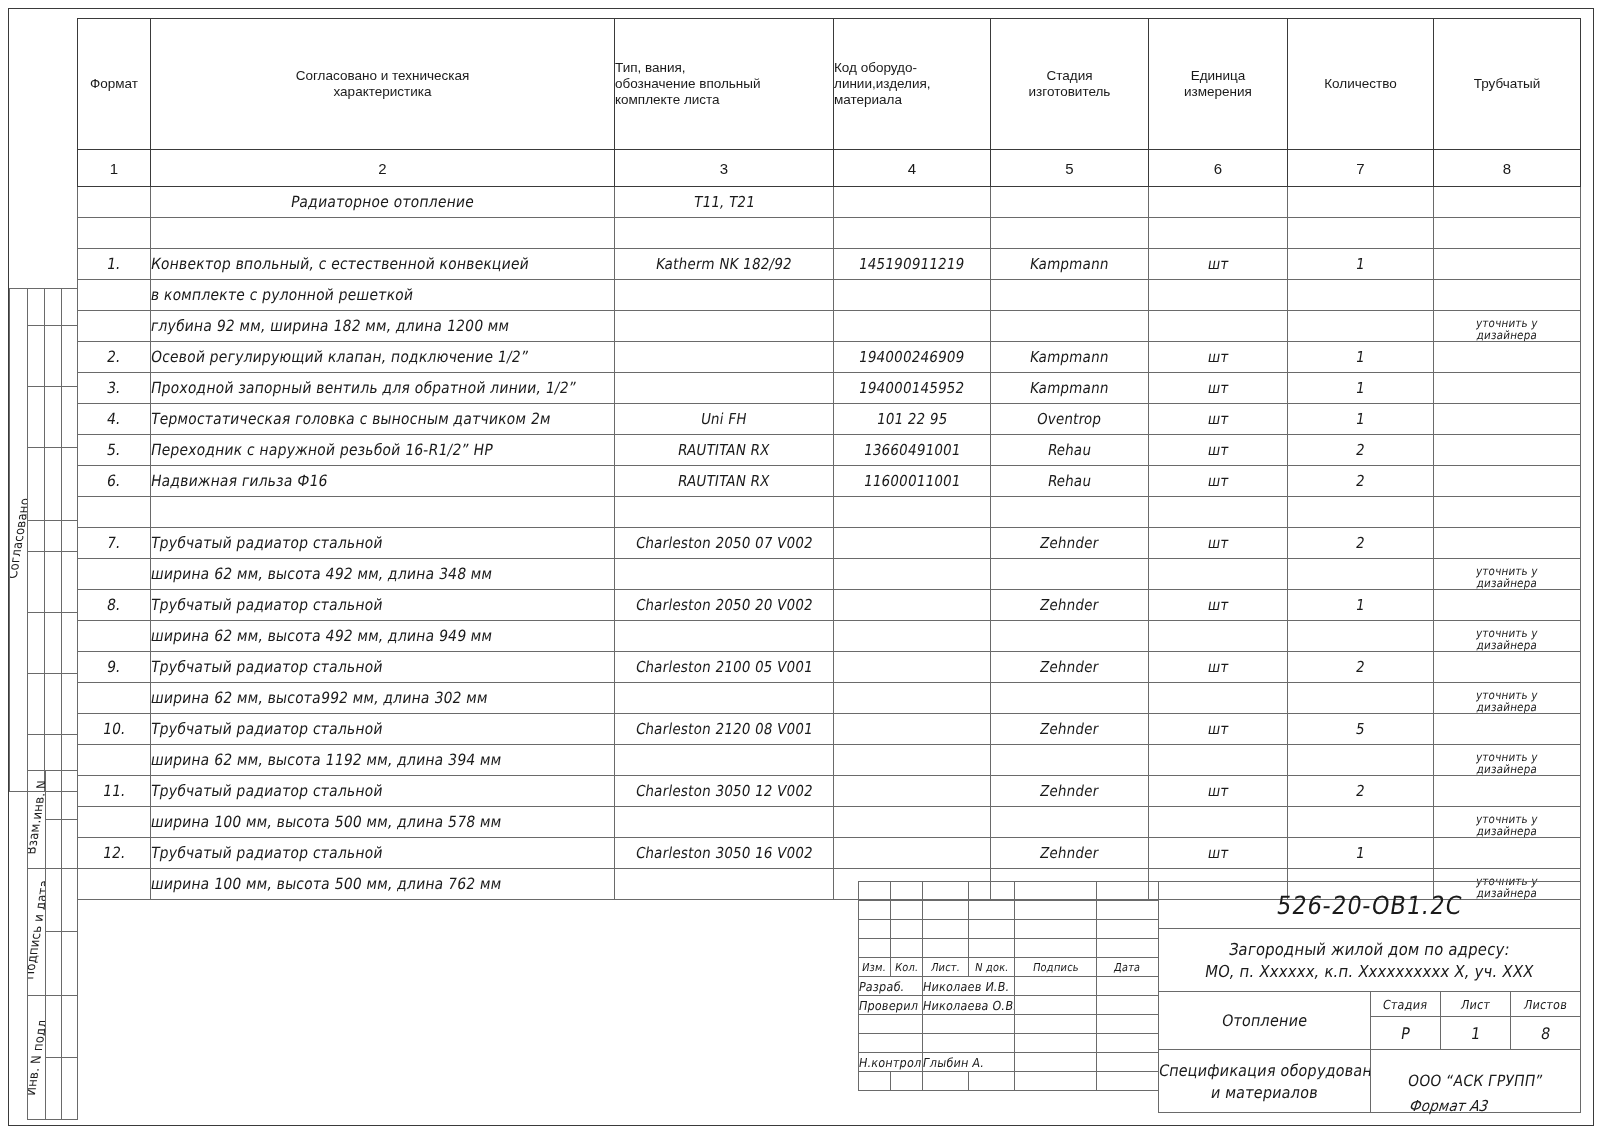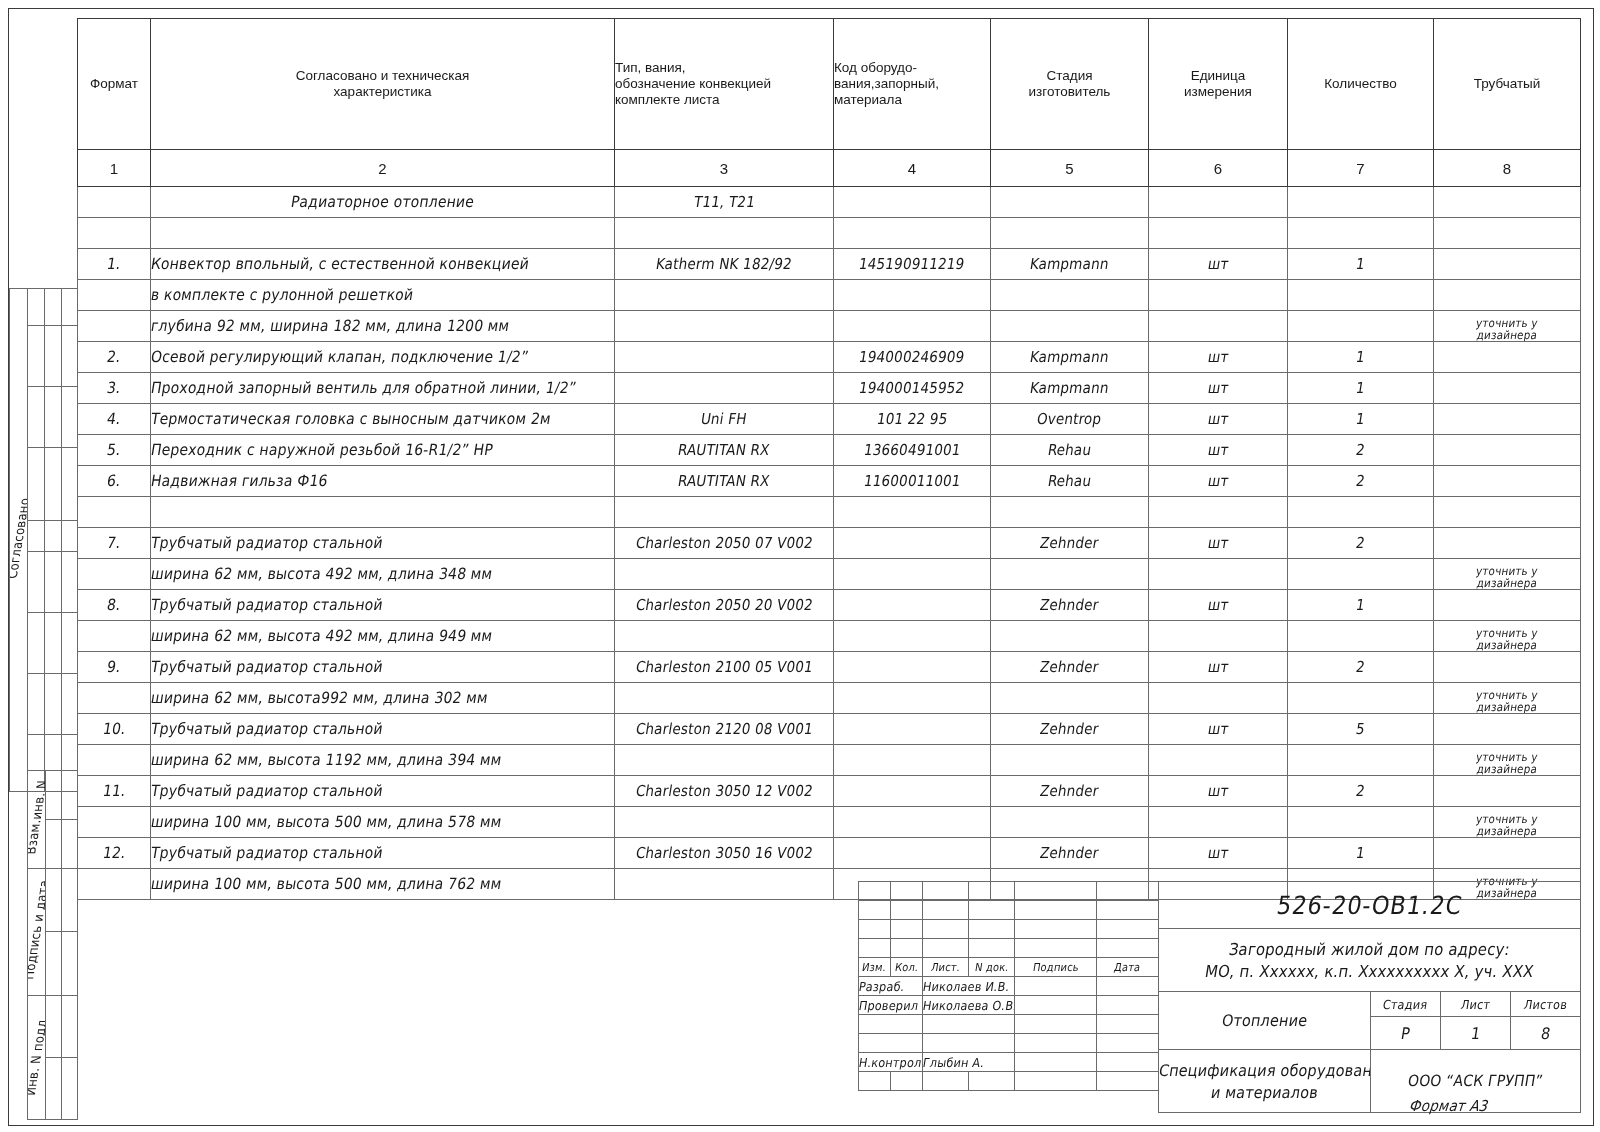--- a/index.html
+++ b/index.html
@@ -184,26 +184,26 @@
       <tr>
         <td class="hdr thick" style="height:130px">
           <span class="gost-u">Формат</span>
         </td>
         <td class="hdr thick">
           <div><span class="gost-u">Согласовано и техническая</span></div>
           <div><span class="gost-u">характеристика</span></div>
         </td>
         <td class="hdr-l thick">
           <div><span class="gost-u">Тип, вания,</span></div>
-          <div><span class="gost-u">обозначение конвекцией</span></div>
+          <div><span class="gost-u">обозначение впольный</span></div>
           <div><span class="gost-u">комплекте листа</span></div>
         </td>
         <td class="hdr-l thick">
           <div><span class="gost-u">Код оборудо-</span></div>
-          <div><span class="gost-u">вания,запорный,</span></div>
+          <div><span class="gost-u">линии,изделия,</span></div>
           <div><span class="gost-u">материала</span></div>
         </td>
         <td class="hdr thick">
           <div><span class="gost-u">Стадия</span></div>
           <div><span class="gost-u">изготовитель</span></div>
         </td>
         <td class="hdr thick">
           <div><span class="gost-u">Единица</span></div>
           <div><span class="gost-u">измерения</span></div>
         </td>

